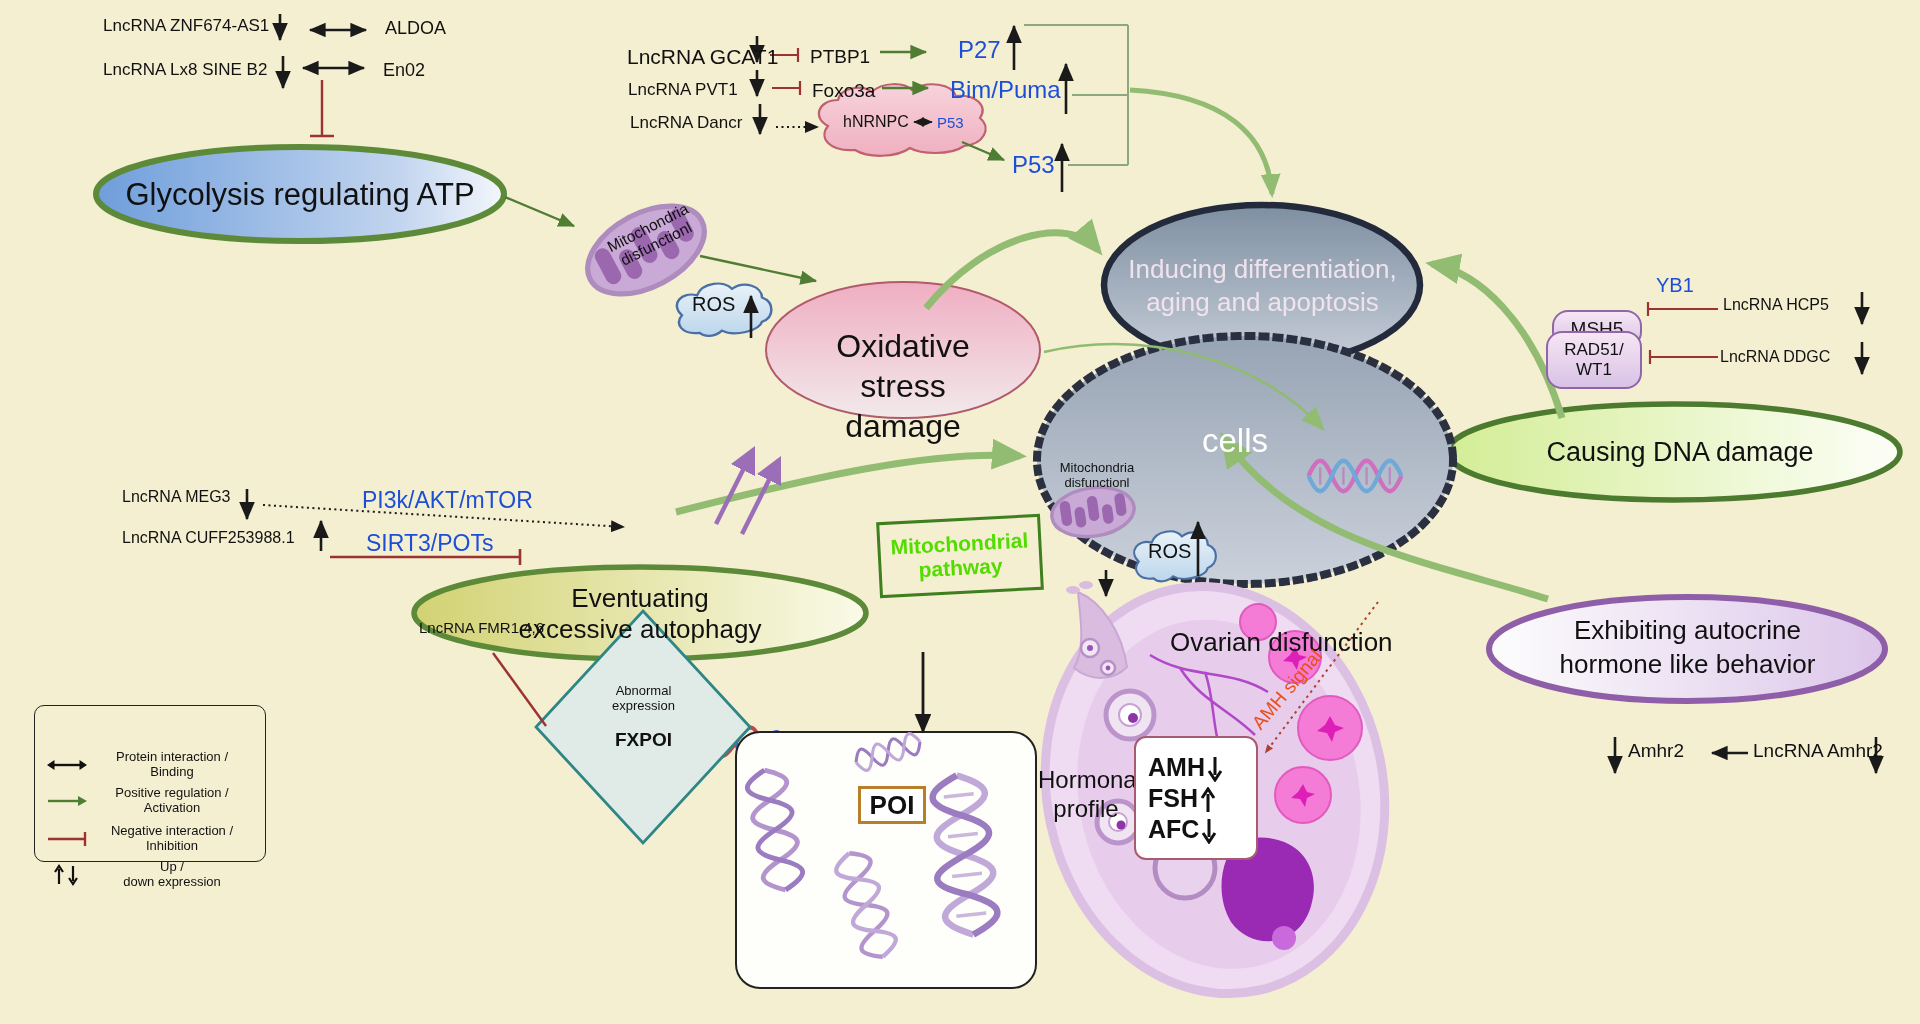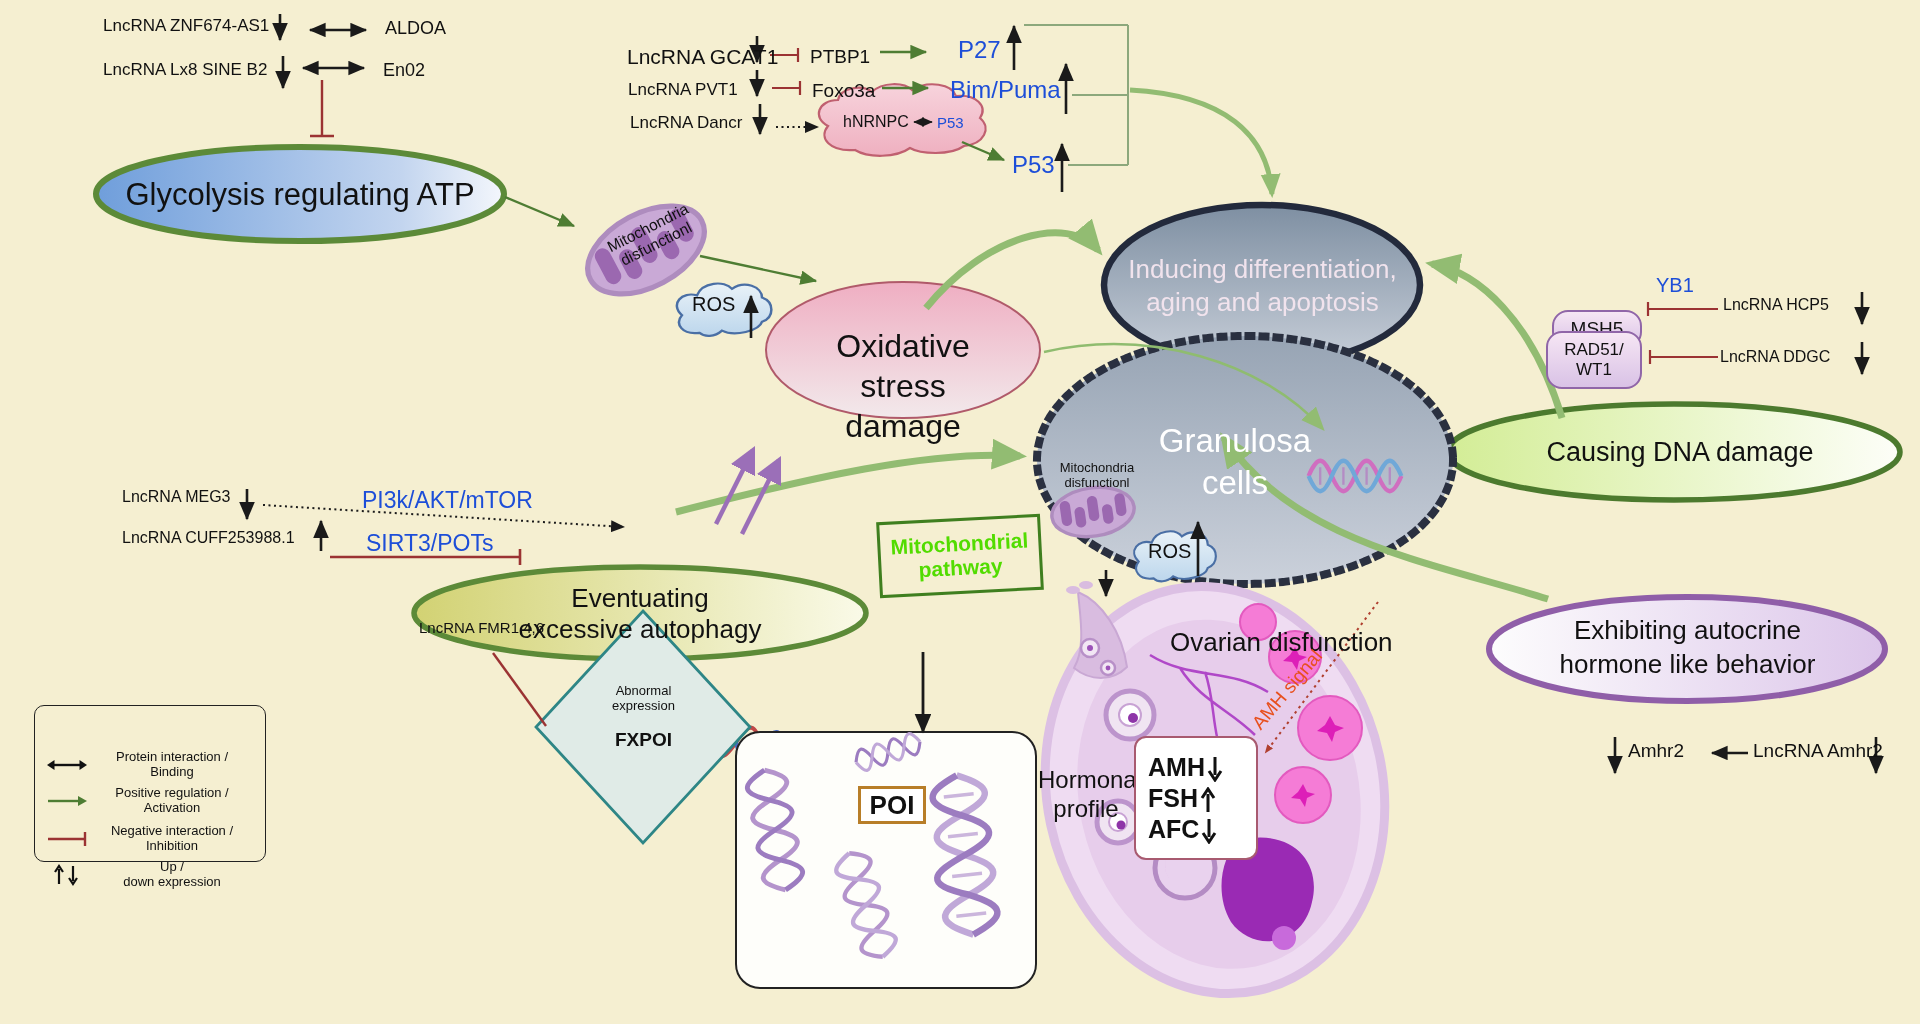--- a/index.html
+++ b/index.html
@@ -328,21 +328,20 @@
 <div class="t" style="left:843px;top:113px;font-size:16px;">hNRNPC</div>
 <div class="t red" style="left:937px;top:114px;font-size:15px;">P53</div>
 <div class="t red" style="left:1012px;top:151px;font-size:24px;">P53</div>
 
 <div class="t ctr row2" style="left:1105px;top:253px;width:315px;font-size:26px;line-height:1.27;color:#F1E3ED;">
   <span>Inducing differentiation,</span>
       <span>aging and apoptosis</span>
 </div>
 
 <div class="t ctr row2" style="left:1135px;top:420px;width:200px;font-size:33px;line-height:1.27;color:#FFFFFF;">
-  <span>Granulosa</span>
       <span>cells</span>
 </div>
 <div class="t ctr row2" style="left:1048px;top:461px;width:98px;font-size:13px;">
   <span>Mitochondria</span>
       <span>disfunctionl</span>
 </div>
 <div class="t" style="left:1148px;top:540px;font-size:20px;">ROS</div>
 
 <div id="msh5-box" class="boxlbl" style="left:1552px;top:289px;width:86px;height:34px;font-size:19px;margin-top:21px;">
   <span>MSH5</span>

